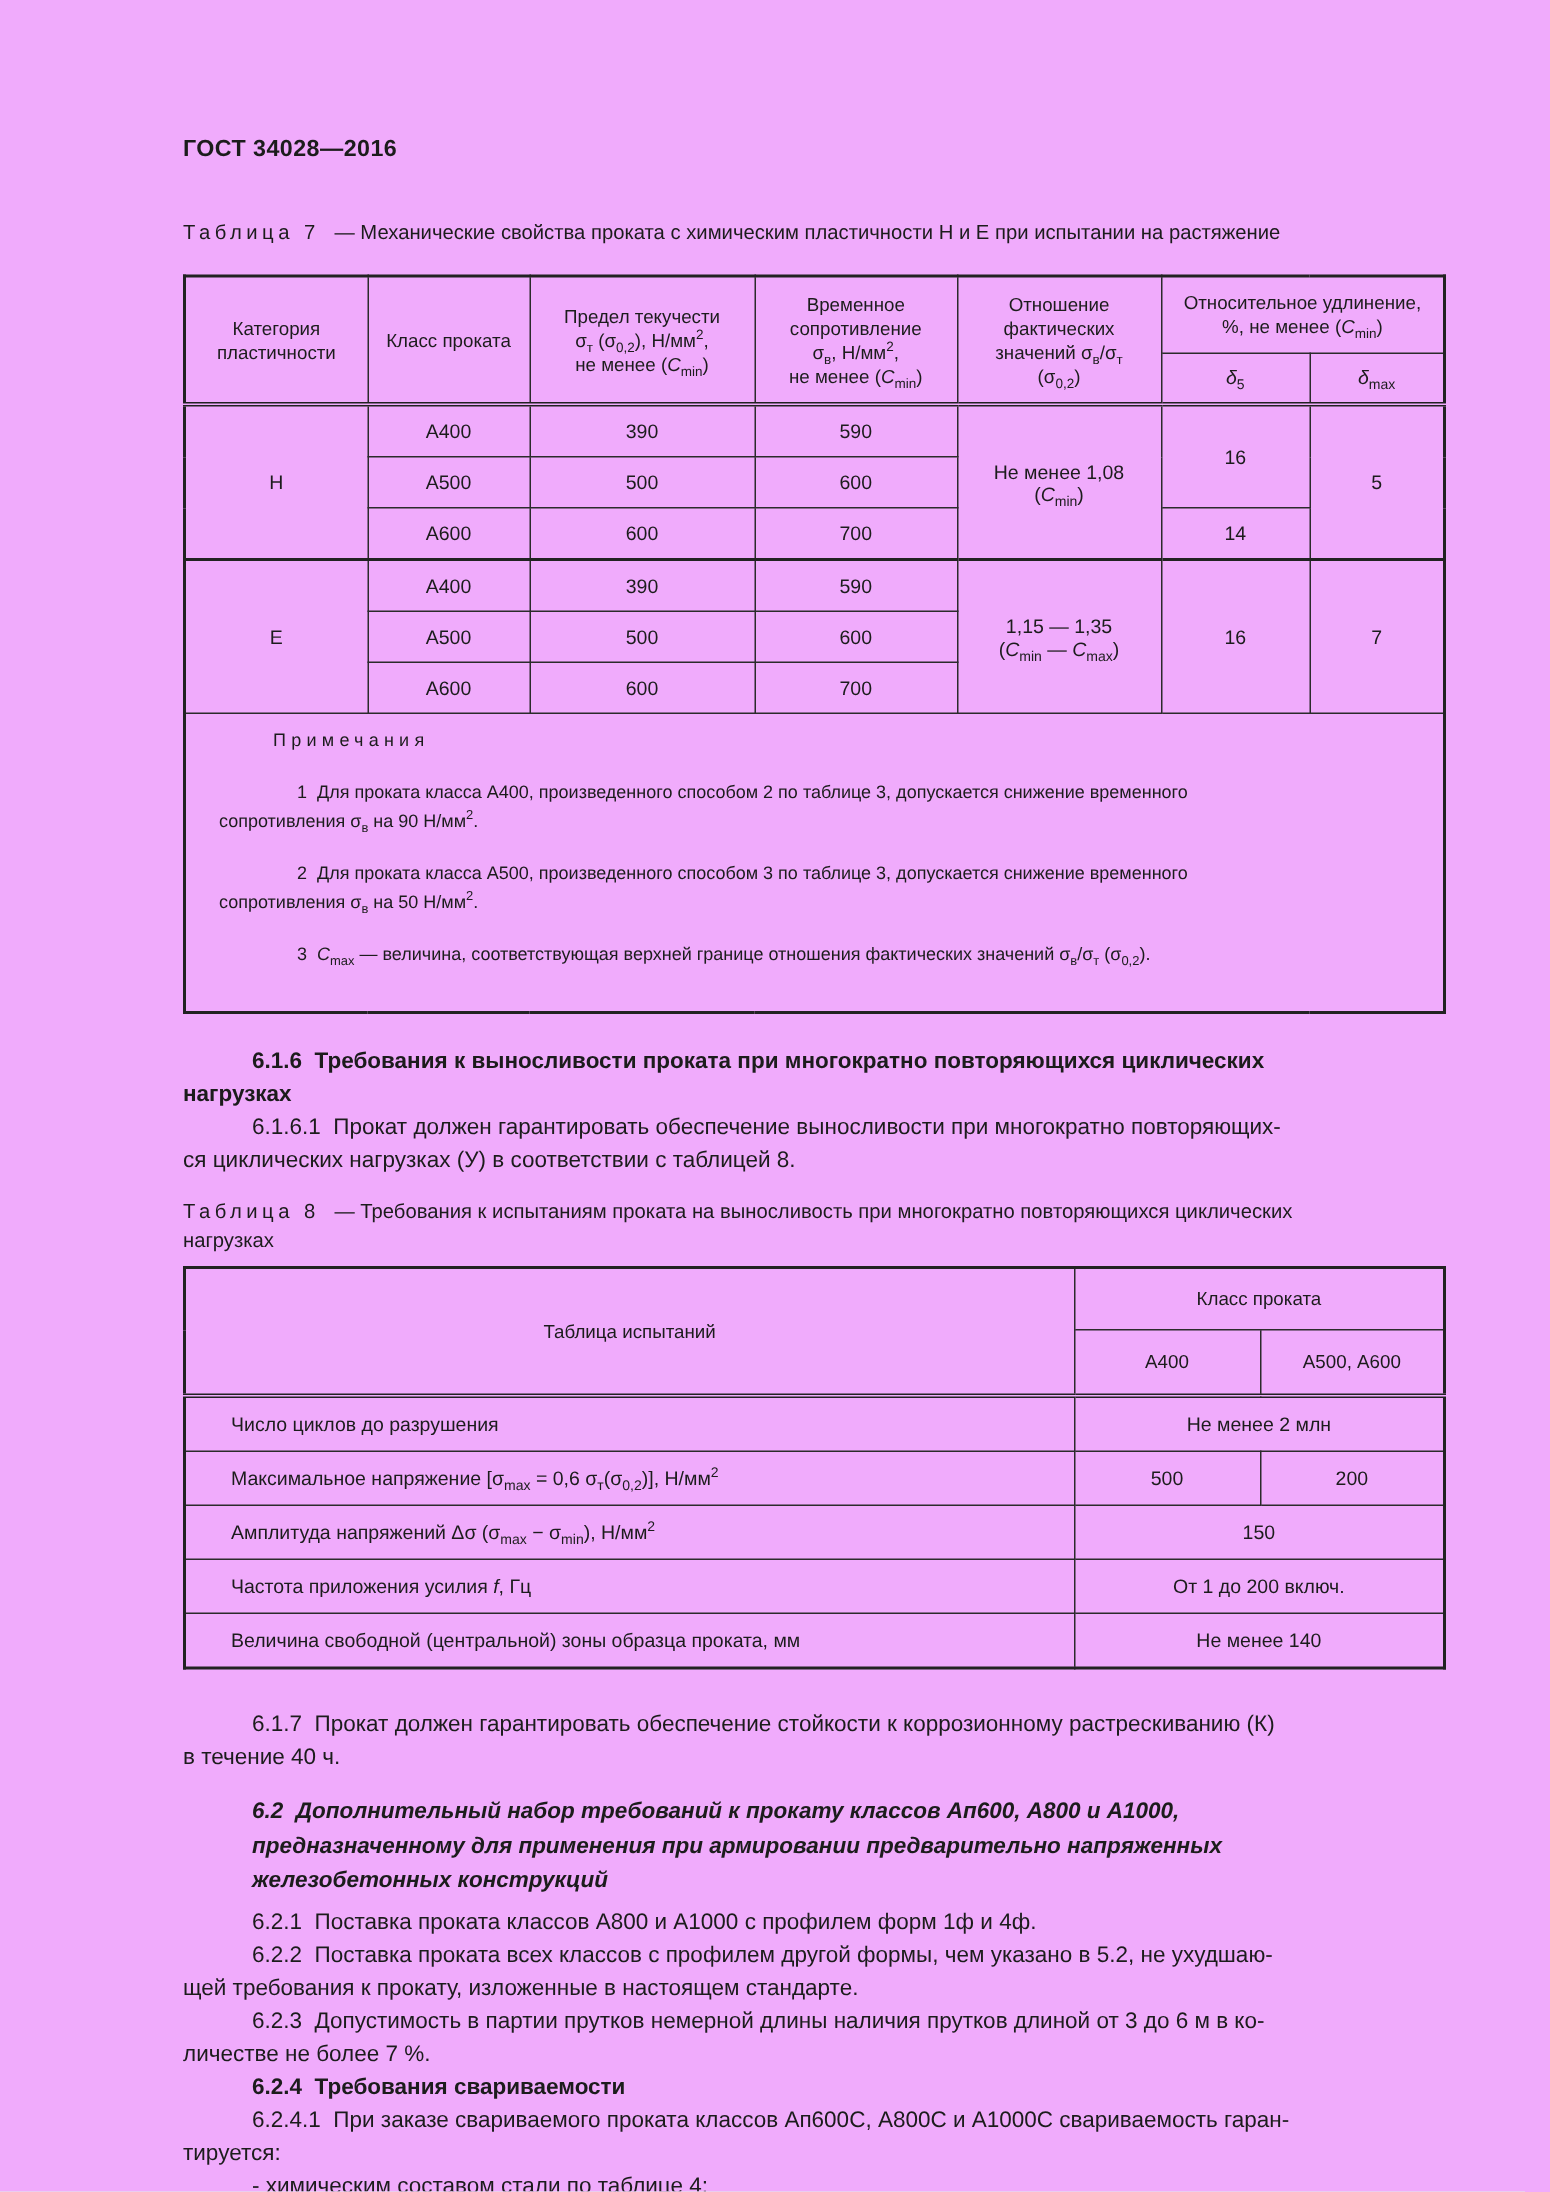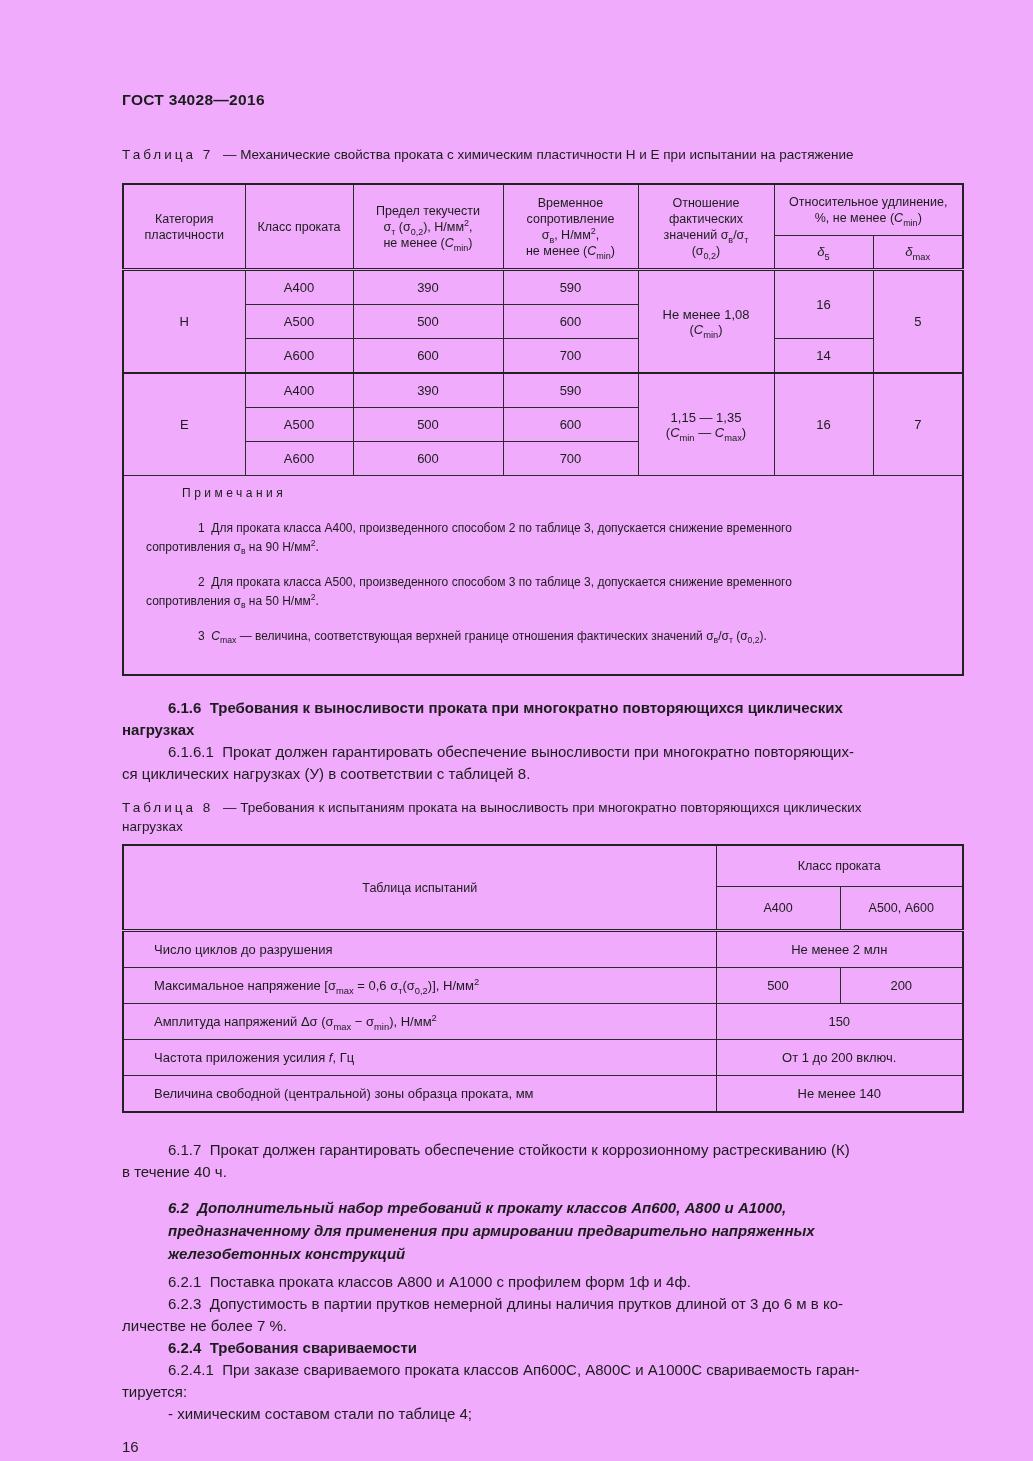--- a/index.html
+++ b/index.html
@@ -172,20 +172,21 @@
         <td colspan="2">Не менее 140</td>
       </tr>
     </tbody>
   </table>
 
   <p class="body-text s617">6.1.7&nbsp; Прокат должен гарантировать обеспечение стойкости к коррозионному растрескиванию (К)<br>в течение 40 ч.</p>
 
   <p class="h62">6.2&nbsp; Дополнительный набор требований к прокату классов Ап600, А800 и А1000,<br>предназначенному для применения при армировании предварительно напряженных<br>железобетонных конструкций</p>
 
   <p class="body-text">6.2.1&nbsp; Поставка проката классов А800 и А1000 с профилем форм 1ф и 4ф.</p>
+  <p class="body-text">6.2.2&nbsp; Поставка проката всех классов с профилем другой формы, чем указано в 5.2, не ухудшаю-<br>щей требования к прокату, изложенные в настоящем стандарте.</p>
   <p class="body-text">6.2.3&nbsp; Допустимость в партии прутков немерной длины наличия прутков длиной от 3 до 6 м в ко-<br>личестве не более 7 %.</p>
   <p class="body-text bold">6.2.4&nbsp; Требования свариваемости</p>
   <p class="body-text">6.2.4.1&nbsp; При заказе свариваемого проката классов Ап600С, А800С и А1000С свариваемость гаран-<br>тируется:</p>
   <p class="body-text">- химическим составом стали по таблице 4;</p>
 
   <p class="pagenum">16</p>
 
 </div>
 
 </body></html>

